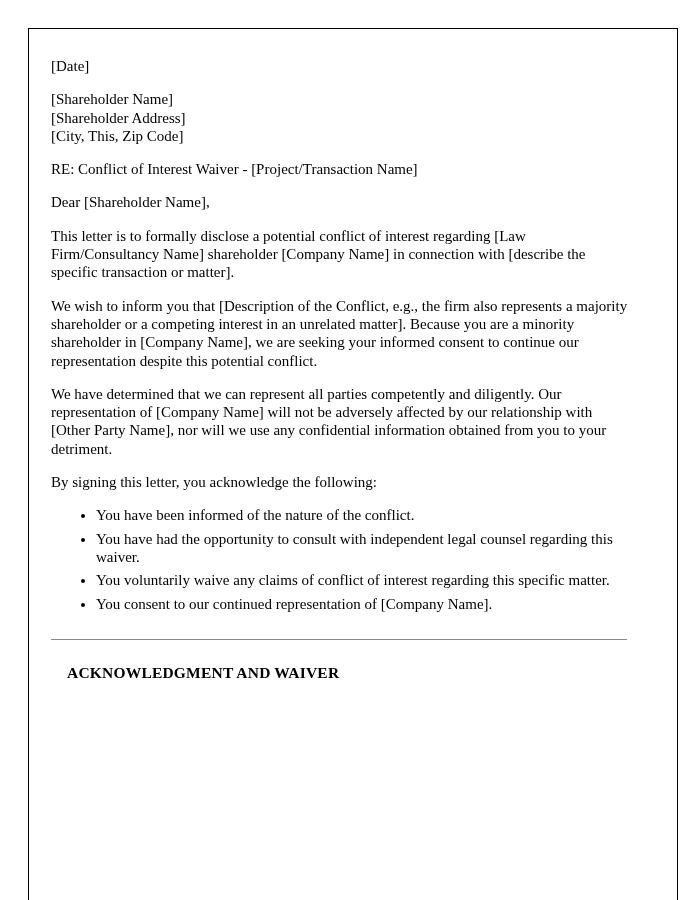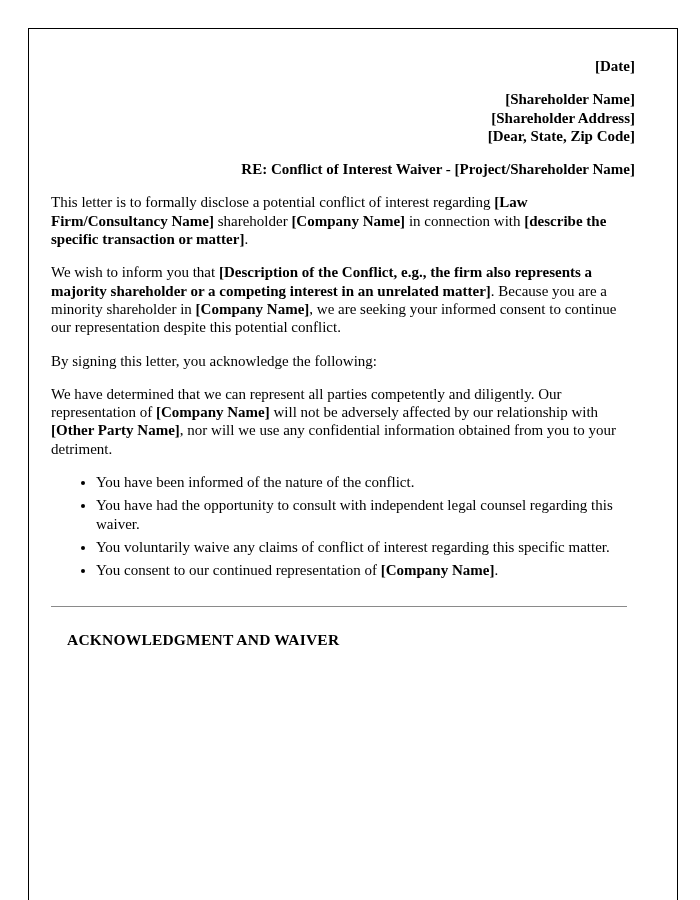--- a/index.html
+++ b/index.html
@@ -21,21 +21,21 @@
     background: #ffffff;
     font-family: "Liberation Serif", "DejaVu Serif", serif;
     font-size: 15px;
     line-height: 1.22;
     color: #000000;
     padding: 28px 42px 20px 22px;
   }
   p { margin: 0 0 15px 0; }
   .tight p { margin: 0; }
   .addr { margin: 0 0 15px 0; }
-  .b { font-weight: bold; text-align: right; }
+  .b { font-weight: normal; }
   ul {
     margin: 0 0 15px 0;
     padding: 0 0 0 40px;
   }
   li { margin: 5px; }
   hr.divider {
     border: none;
     border-top: 1px solid #8a8a8a;
     margin: 26px 8px 24px 0;
   }
@@ -49,33 +49,34 @@
 </head>
 <body>
 
 <div class="page">
 
   <p class="b">[Date]</p>
 
   <div class="addr tight">
     <p class="b">[Shareholder Name]</p>
     <p class="b">[Shareholder Address]</p>
-    <p class="b">[Dear, State, Zip Code]</p>
+    <p class="b">[City, This, Zip Code]</p>
   </div>
 
-  <p class="b">RE: Conflict of Interest Waiver - [Project/Shareholder Name]</p>
+  <p class="b">RE: Conflict of Interest Waiver - [Project/Transaction Name]</p>
 
+  <p><span>Dear </span><span class="b">[Shareholder Name]</span><span>,</span></p>
 
   <p><span>This letter is to formally disclose a potential conflict of interest regarding </span><span class="b">[Law Firm/Consultancy Name]</span><span> shareholder </span><span class="b">[Company Name]</span><span> in connection with </span><span class="b">[describe the specific transaction or matter]</span><span>.</span></p>
 
   <p><span>We wish to inform you that </span><span class="b">[Description of the Conflict, e.g., the firm also represents a majority shareholder or a competing interest in an unrelated matter]</span><span>. Because you are a minority shareholder in </span><span class="b">[Company Name]</span><span>, we are seeking your informed consent to continue our representation despite this potential conflict.</span></p>
 
+  <p><span>We have determined that we can represent all parties competently and diligently. Our representation of </span><span class="b">[Company Name]</span><span> will not be adversely affected by our relationship with </span><span class="b">[Other Party Name]</span><span>, nor will we use any confidential information obtained from you to your detriment.</span></p>
+
   <p><span>By signing this letter, you acknowledge the following:</span></p>
-
-  <p><span>We have determined that we can represent all parties competently and diligently. Our representation of </span><span class="b">[Company Name]</span><span> will not be adversely affected by our relationship with </span><span class="b">[Other Party Name]</span><span>, nor will we use any confidential information obtained from you to your detriment.</span></p>
 
   <ul>
     <li><span>You have been informed of the nature of the conflict.</span></li>
     <li><span>You have had the opportunity to consult with independent legal counsel regarding this waiver.</span></li>
     <li><span>You voluntarily waive any claims of conflict of interest regarding this specific matter.</span></li>
     <li><span>You consent to our continued representation of </span><span class="b">[Company Name]</span><span>.</span></li>
   </ul>
 
 
 

